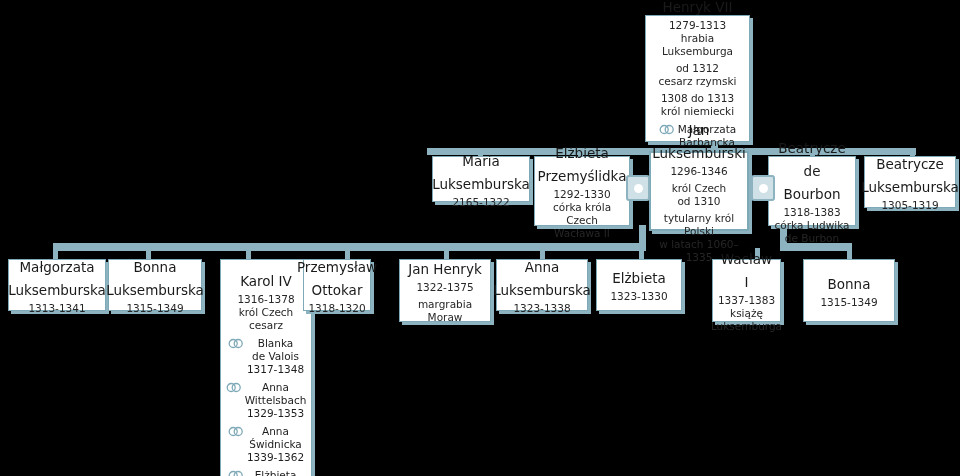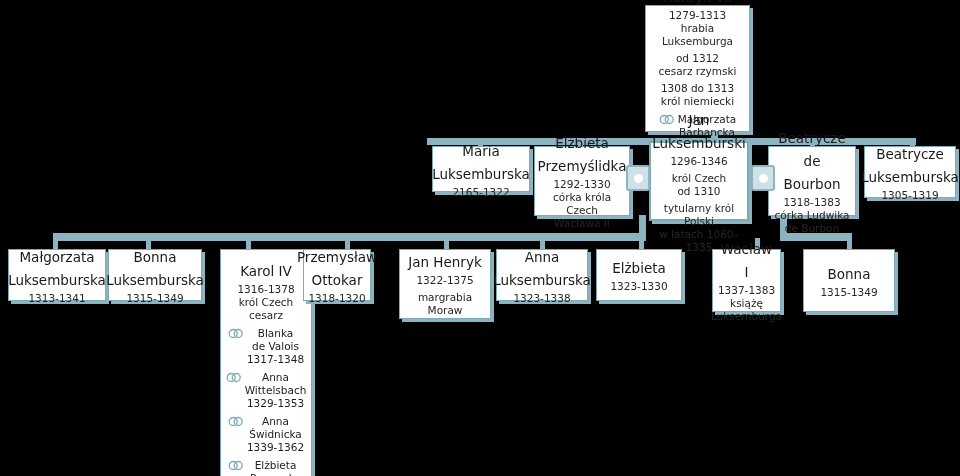--- a/index.html
+++ b/index.html
@@ -1,21 +1,21 @@
 <!DOCTYPE html>
 <html><head>
 <meta charset="utf-8">
 <style>
   html,body{margin:0;padding:0;background:#000;}
   body{
     width:960px;height:476px;position:relative;overflow:hidden;
     font-family:"DejaVu Sans","Liberation Sans",sans-serif;
     color:#1d1d1d;
   }
-  #tree{position:absolute;inset:0;}
+  #tree{position:absolute;inset:0;margin-top:10px;}
 
   
   .bar{position:absolute;background:#8cb3bf;}
 
   
   .node{
     position:absolute;
     background:#ffffff;
     border:1.5px solid #7ea9b7;
     box-sizing:border-box;
@@ -201,21 +201,21 @@
 1345-1393</span>
     </div>
   </div>
 
   <div class="node" style="left:303px;top:249px;width:68px;height:52px;">
     <div class="nm">Przemysław
 Ottokar</div>
     <div class="dt">1318-1320</div>
   </div>
 
-  <div class="node" style="left:399px;top:249px;width:92px;height:70px;">
+  <div class="node" style="left:399px;top:249px;width:92px;height:63px;">
     <div class="nm">Jan Henryk</div>
     <div class="dt">1322-1375</div>
     <div class="note">margrabia
 Moraw</div>
   </div>
 
   <div class="node" style="left:496px;top:249px;width:92px;height:52px;">
     <div class="nm">Anna
 Luksemburska</div>
     <div class="dt">1323-1338</div>

